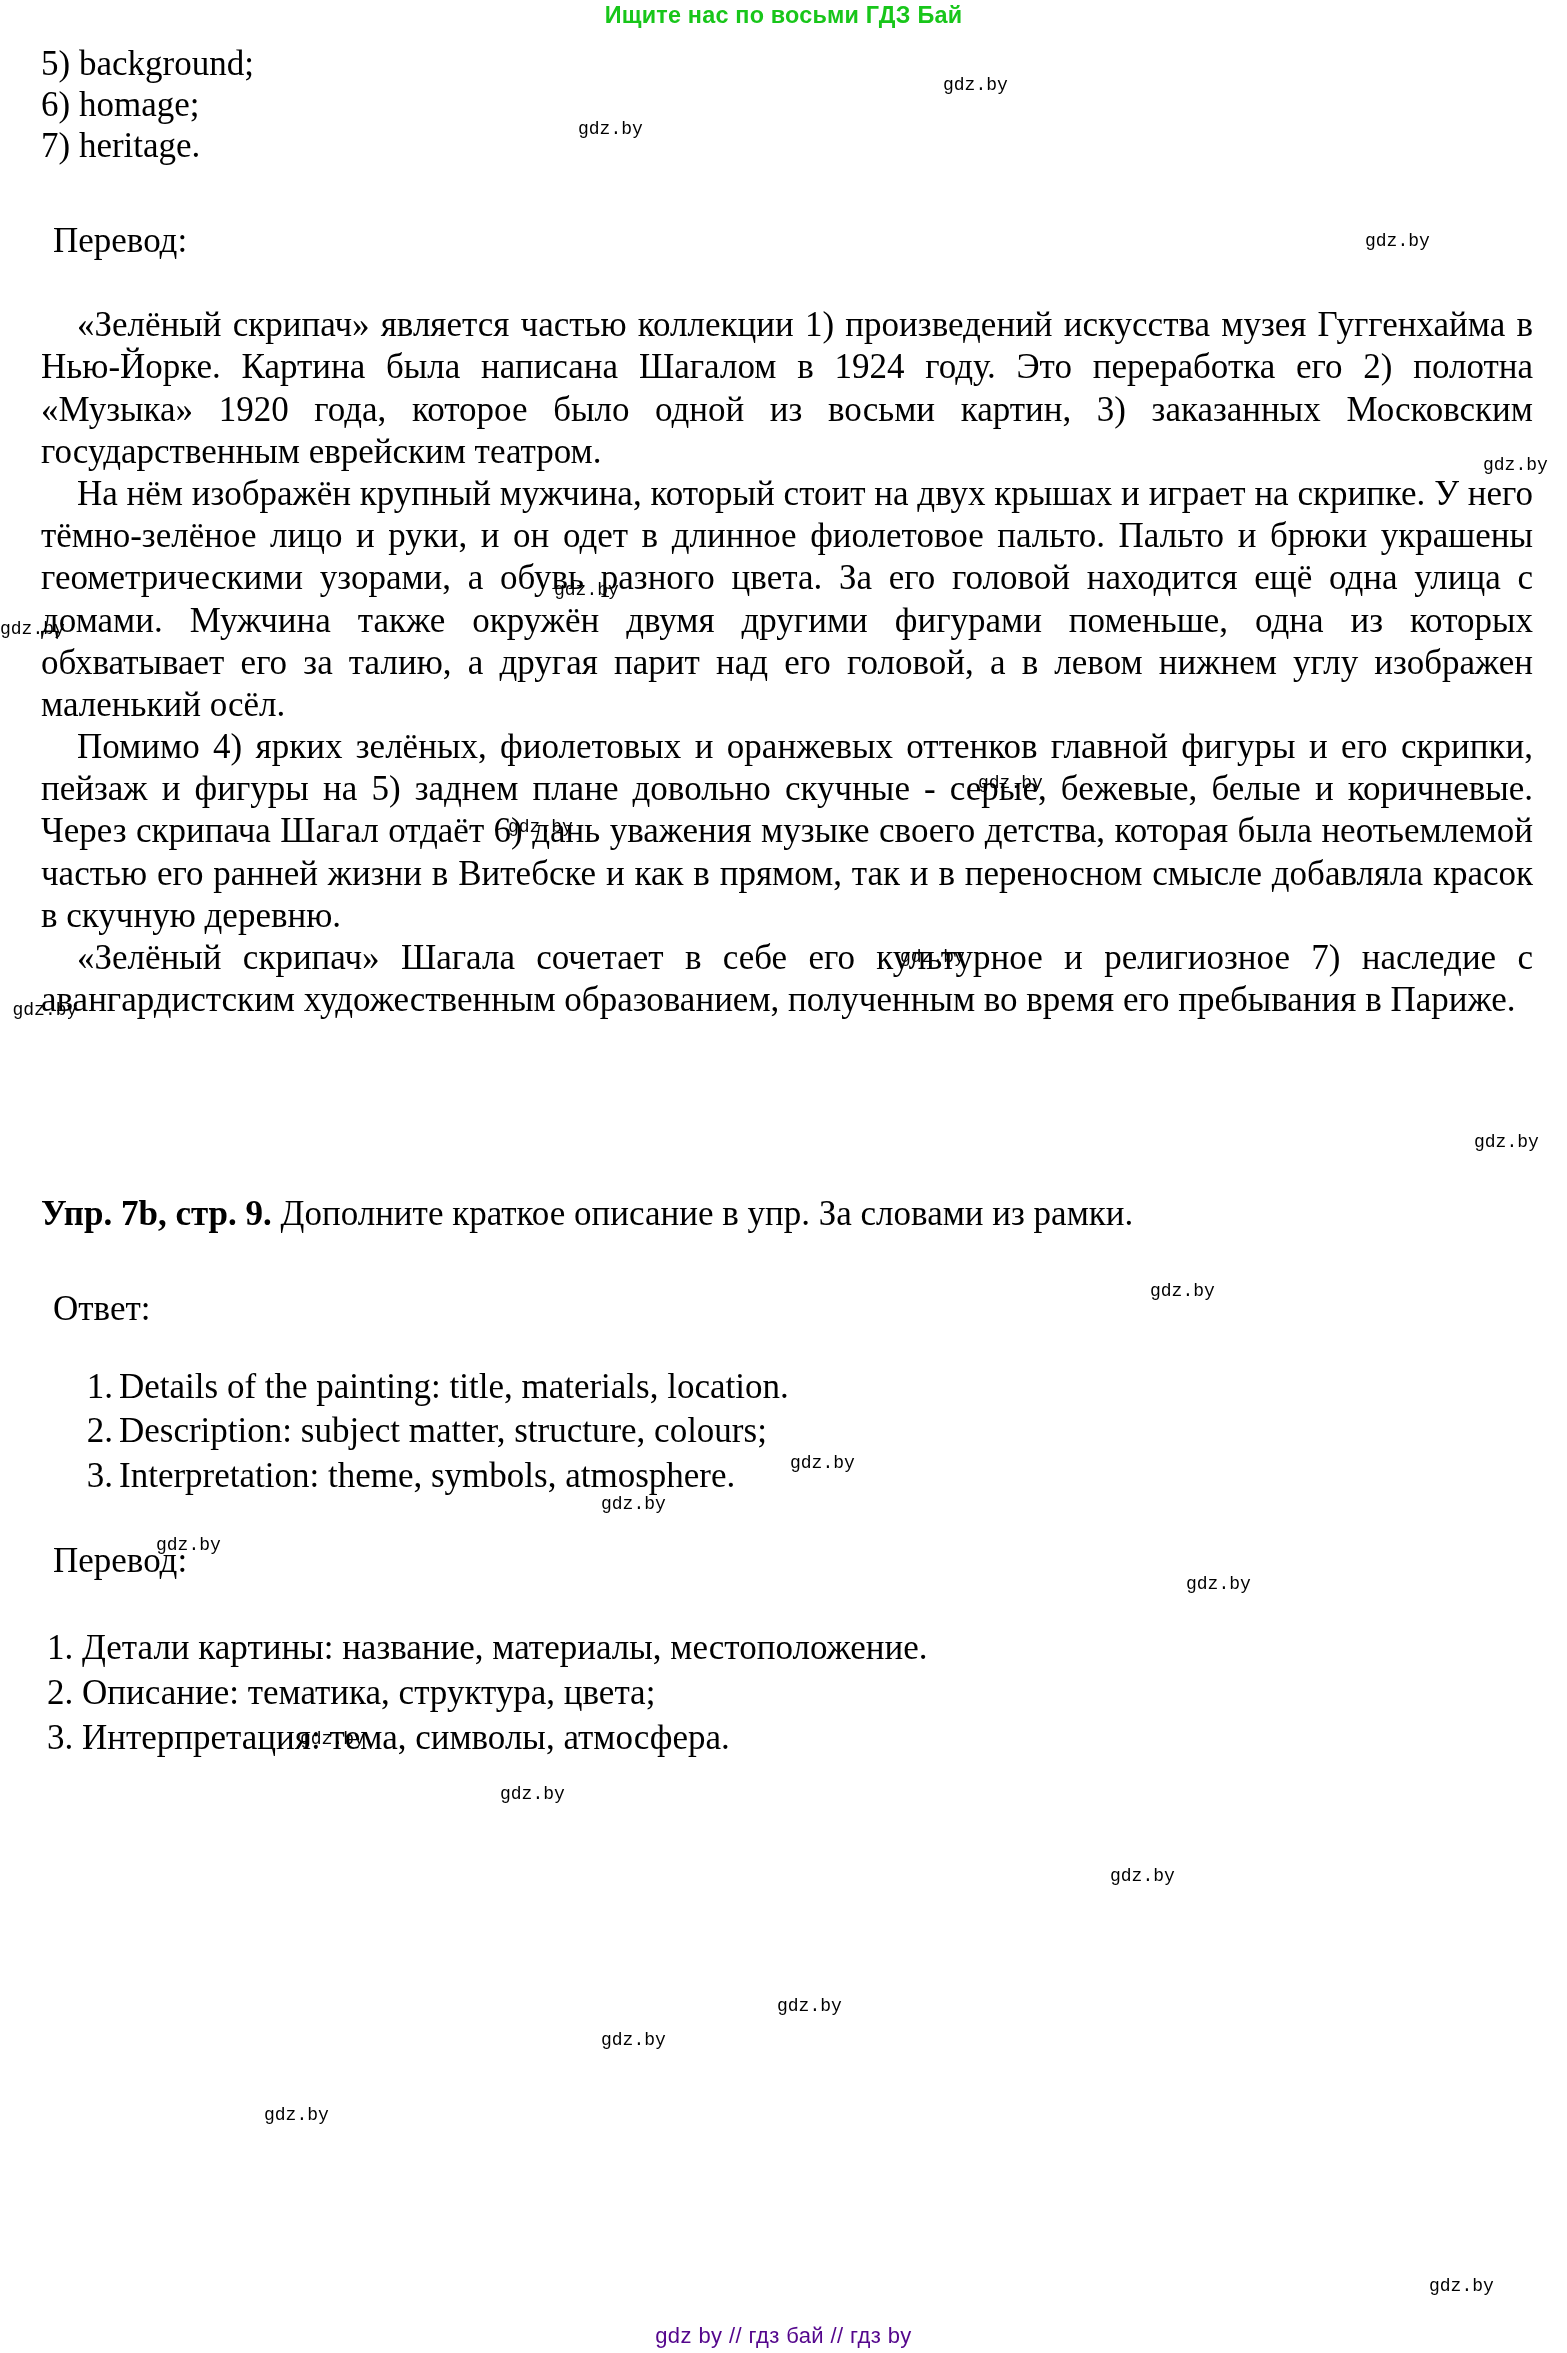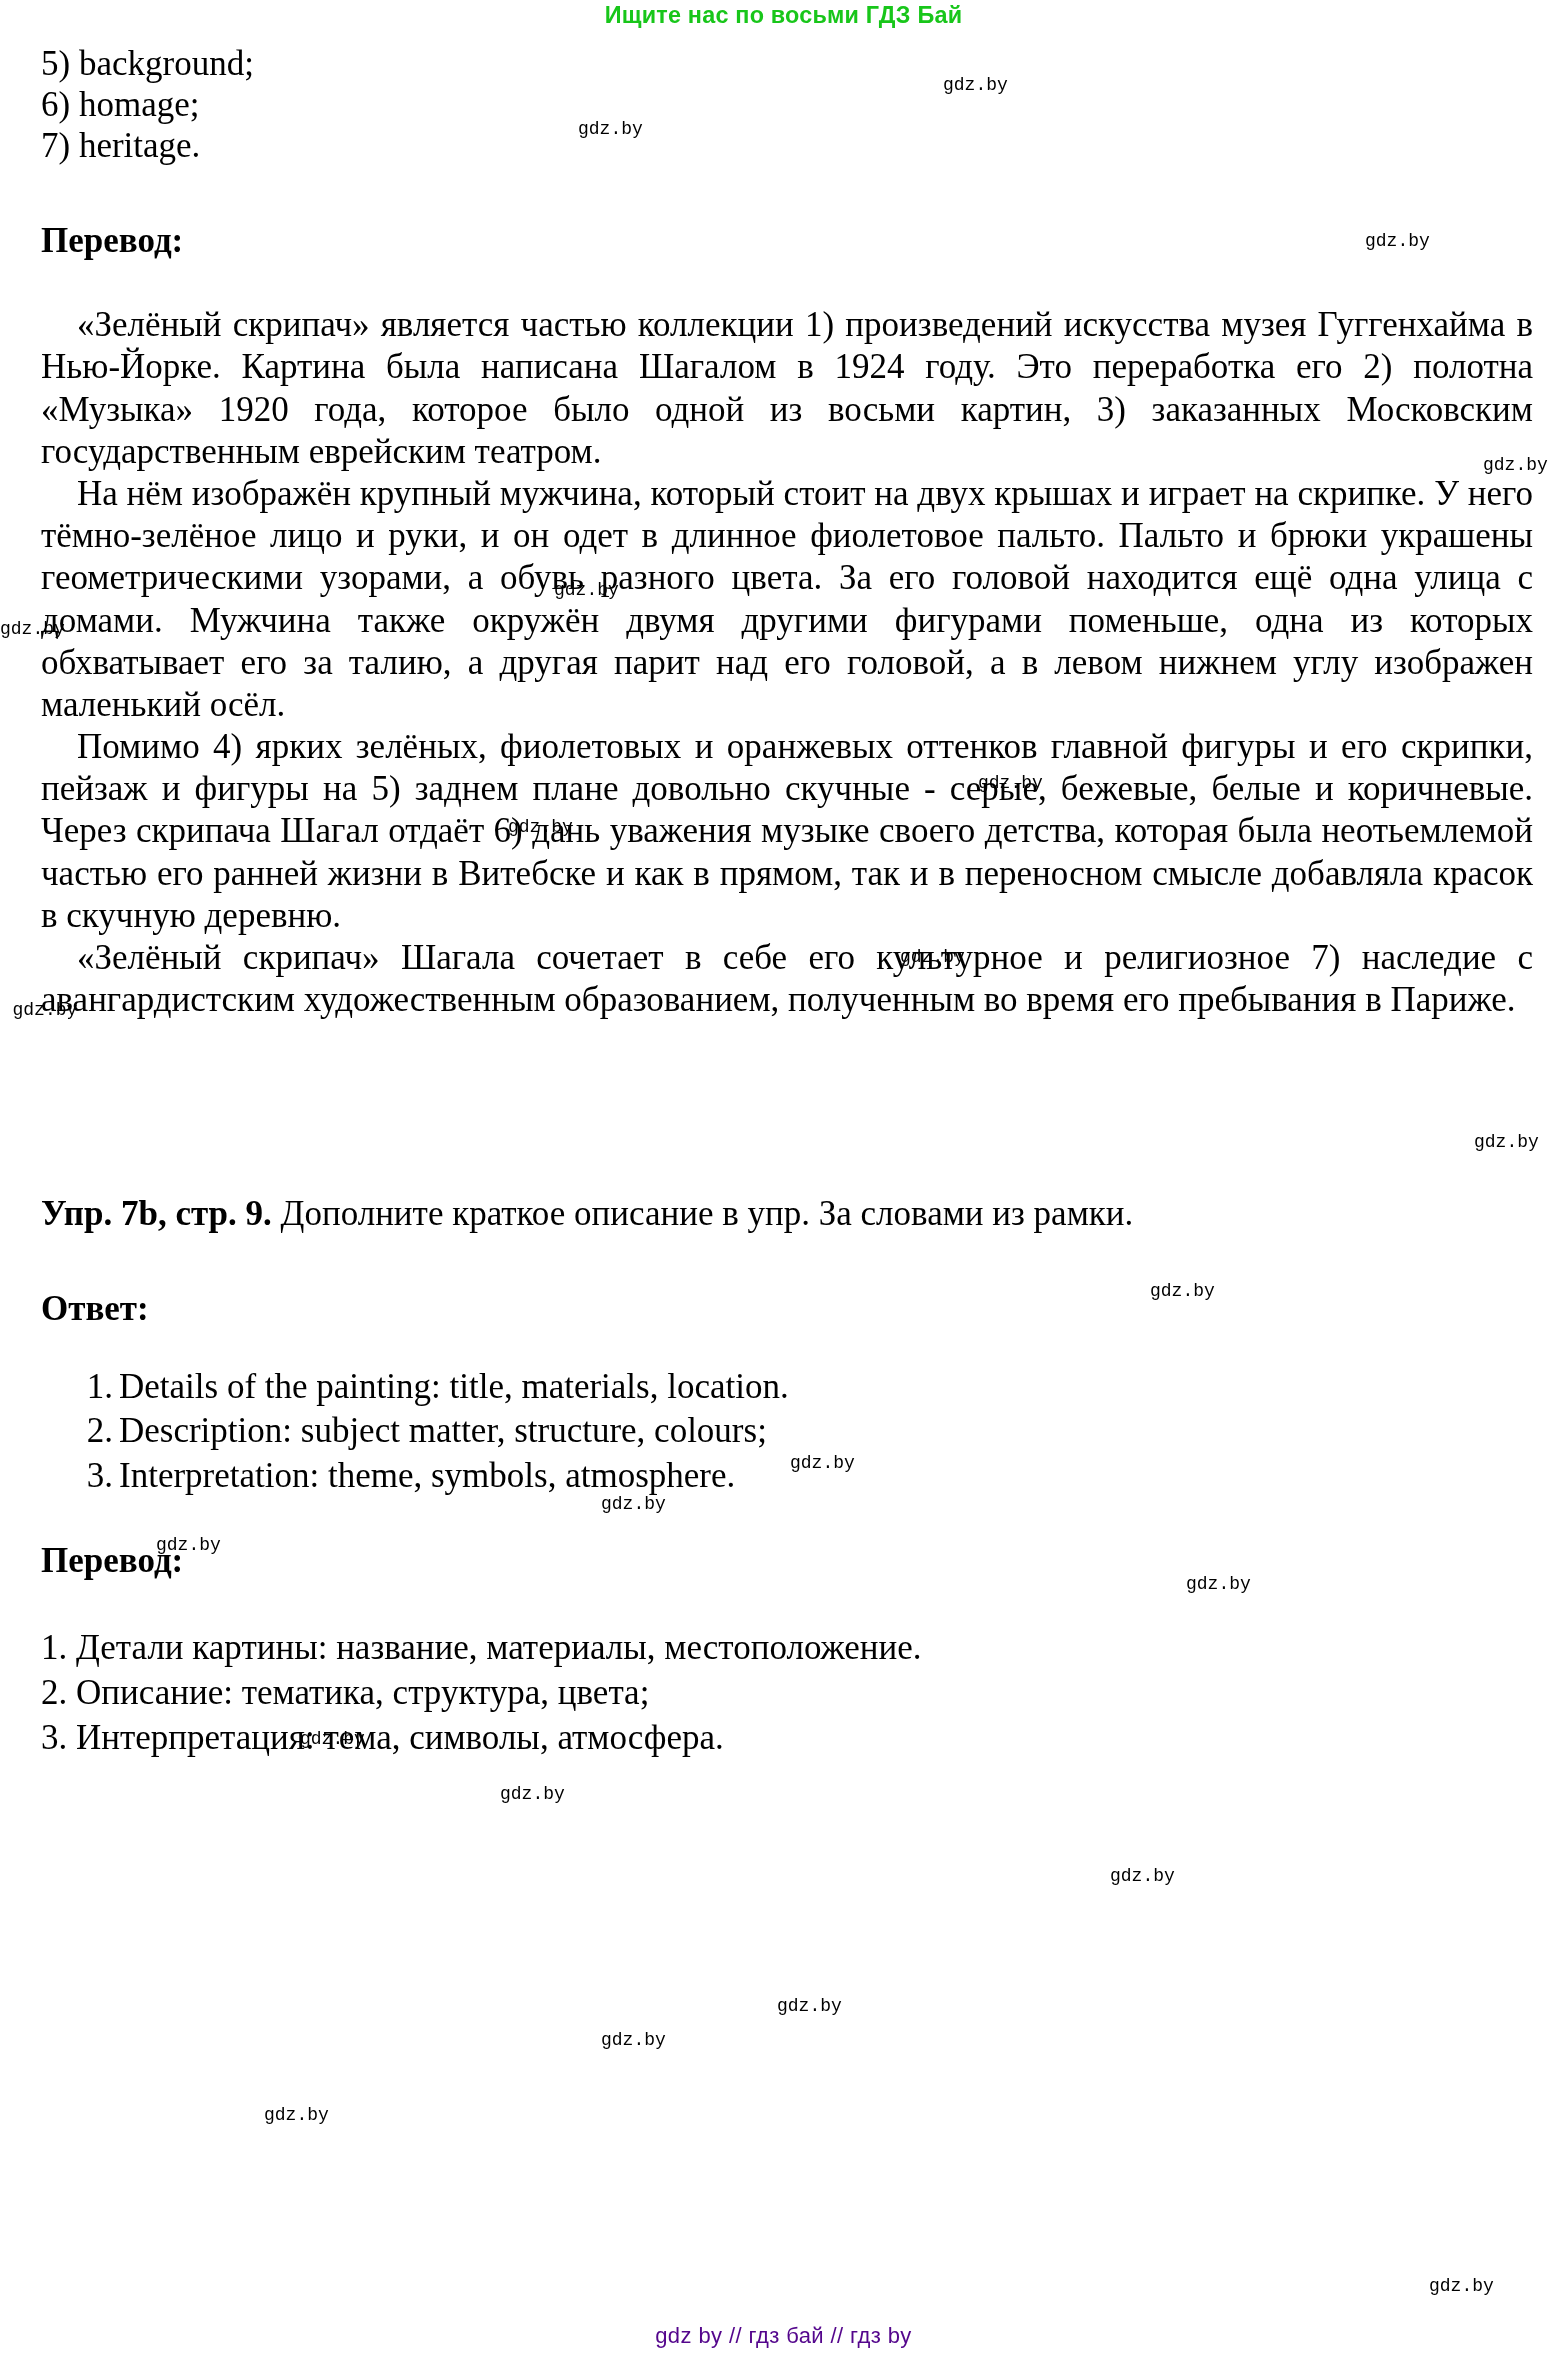--- a/index.html
+++ b/index.html
@@ -48,22 +48,23 @@
   }
 
   .eng-item {
     font-size: 35px;
     line-height: 1.17;
     white-space: nowrap;
   }
 
   .section-head {
     font-size: 35px;
-    font-weight: 700;
+    font-weight: 400;
     line-height: 1.1;
+    margin-left: 12px;
   }
 
   .para {
     font-size: 35px;
     line-height: 1.205;
     text-align: justify;
     text-justify: inter-word;
     margin: 0;
     hyphens: manual;
   }
@@ -99,20 +100,21 @@
 
   ol.answers-ru {
     margin: 0;
     padding: 0 0 0 0;
     list-style: none;
     font-size: 35px;
     line-height: 1.29;
   }
   ol.answers-ru li {
     white-space: nowrap;
+    margin-left: 6px;
   }
 
   
   .wm {
     position: absolute;
     font-family: Liberation Mono, monospace;
     font-size: 18px;
     color: #000000;
     white-space: nowrap;
     pointer-events: none;

